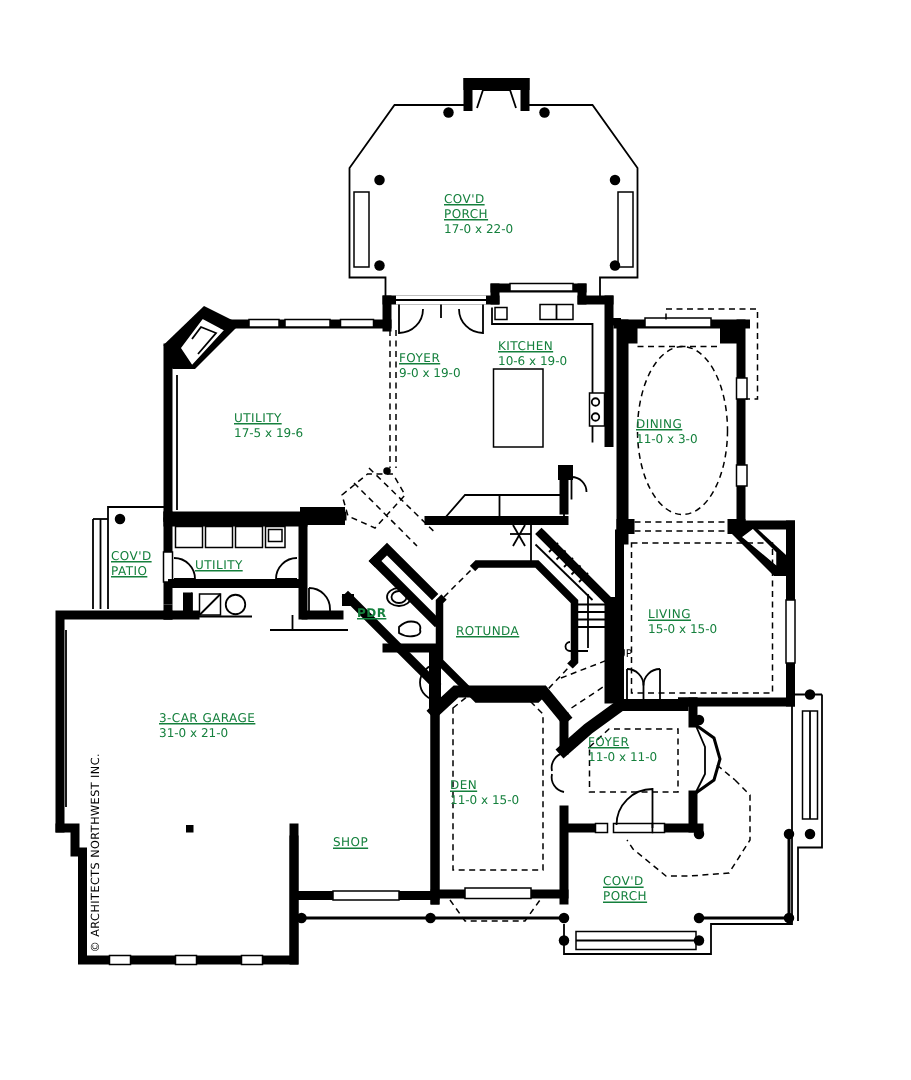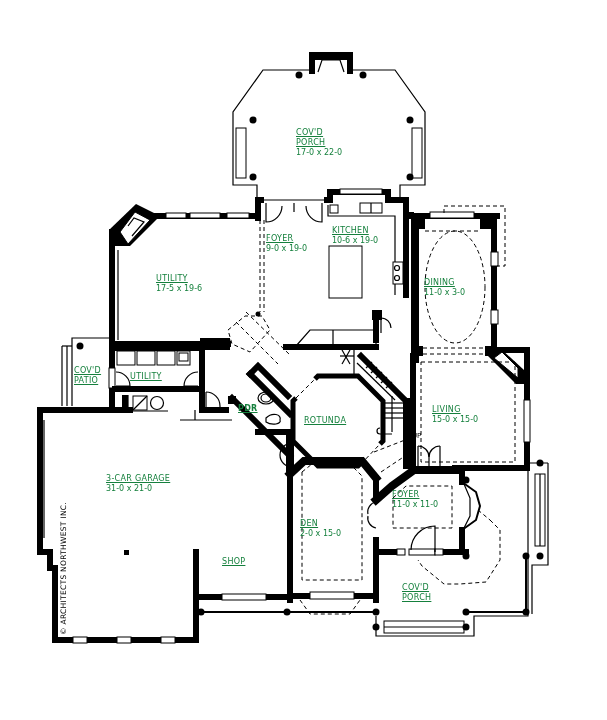--- a/index.html
+++ b/index.html
@@ -367,21 +367,21 @@
   <span class="name">3-CAR GARAGE</span>
   <span class="dim">31-0 x 21-0</span>
 </div>
 
 <div class="lbl" style="left:222px; top:557px; width:40px;">
   <span class="name">SHOP</span>
 </div>
 
 <div class="lbl" style="left:300px; top:519px; width:58px;">
   <span class="name">DEN</span>
-  <span class="dim">2-0 x 15-0</span>
+  <span class="dim">11-0 x 15-0</span>
 </div>
 
 <div class="lbl" style="left:392px; top:490px; width:62px;">
   <span class="name">FOYER</span>
   <span class="dim">11-0 x 11-0</span>
 </div>
 
 <div class="lbl" style="left:402px; top:583px; width:40px;">
   <span class="name">COV'D</span>
   <span class="name">PORCH</span>

